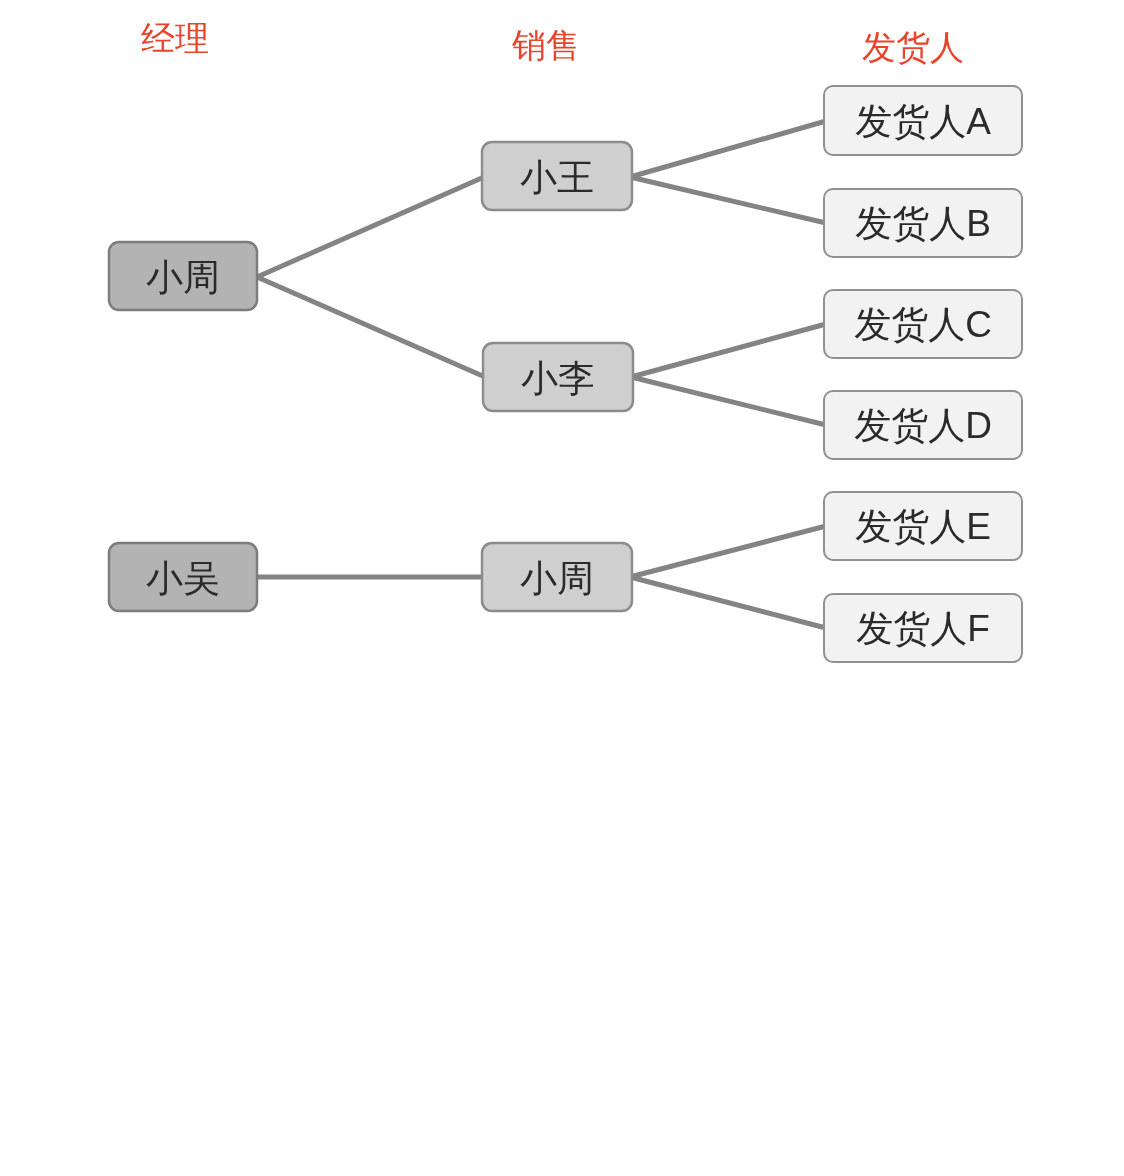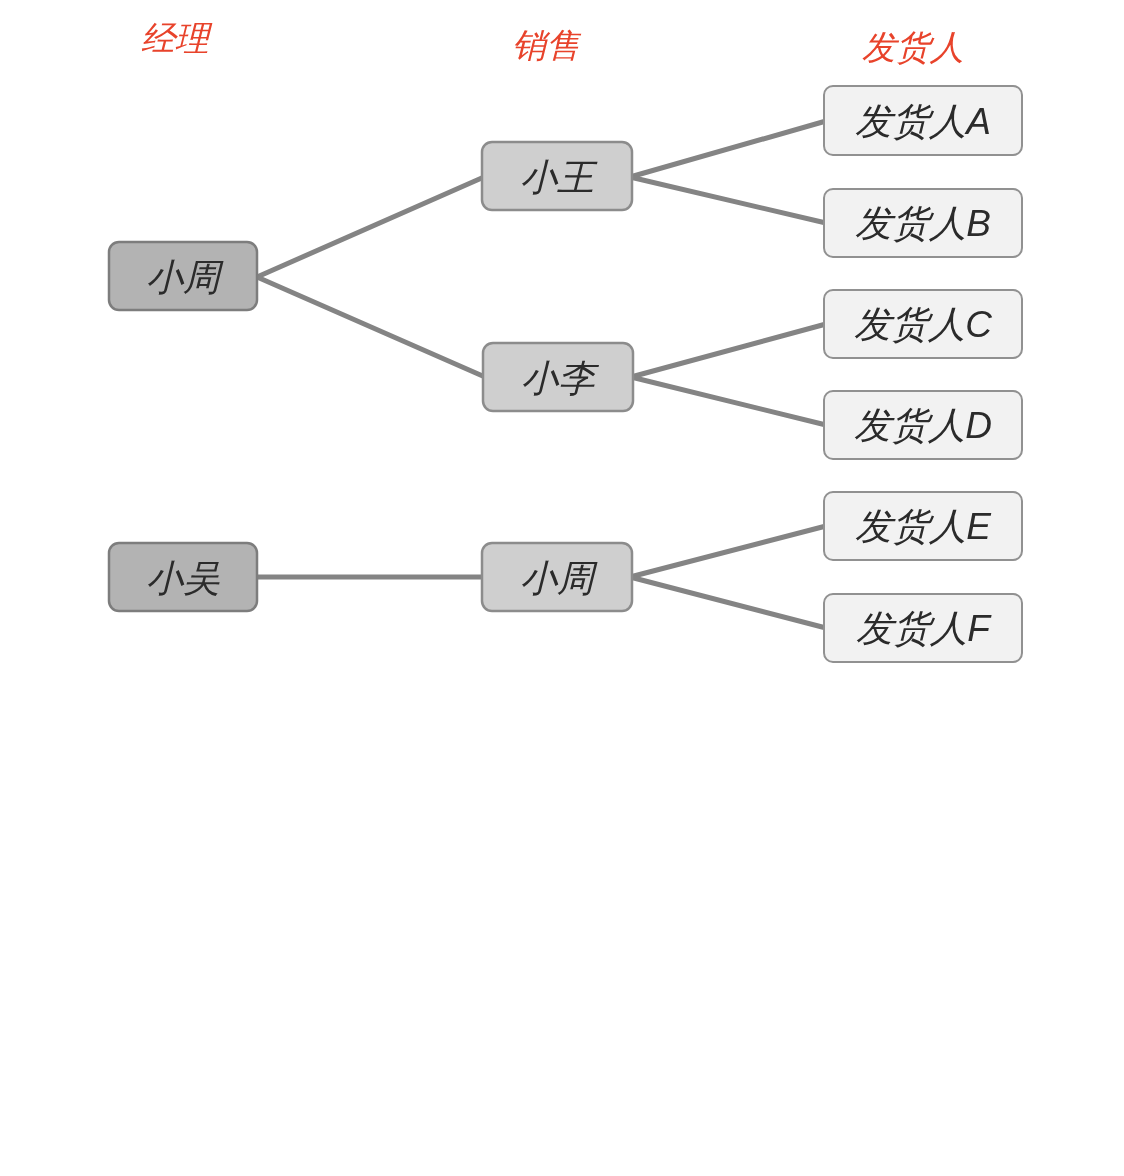--- a/index.html
+++ b/index.html
@@ -6,21 +6,20 @@
     margin: 0;
     padding: 0;
     background: #ffffff;
   }
   .stage {
     position: relative;
     width: 1124px;
     height: 1176px;
     background: #ffffff;
     font-family: "Liberation Sans", "DejaVu Sans", sans-serif;
-    font-style: italic;
   }
   svg { display: block; }
 
   .edge {
     stroke: #848484;
     stroke-width: 5;
     stroke-linecap: round;
     fill: none;
   }
   .node-box {

